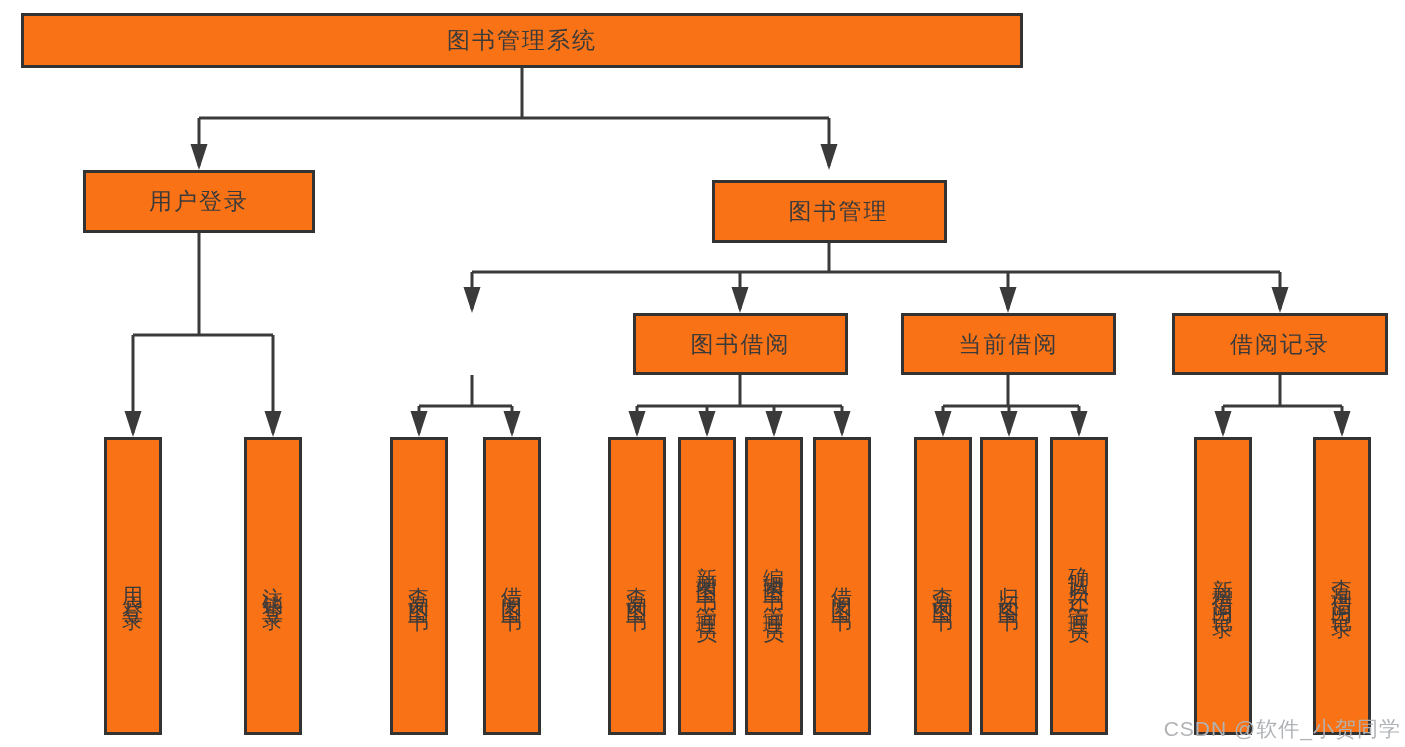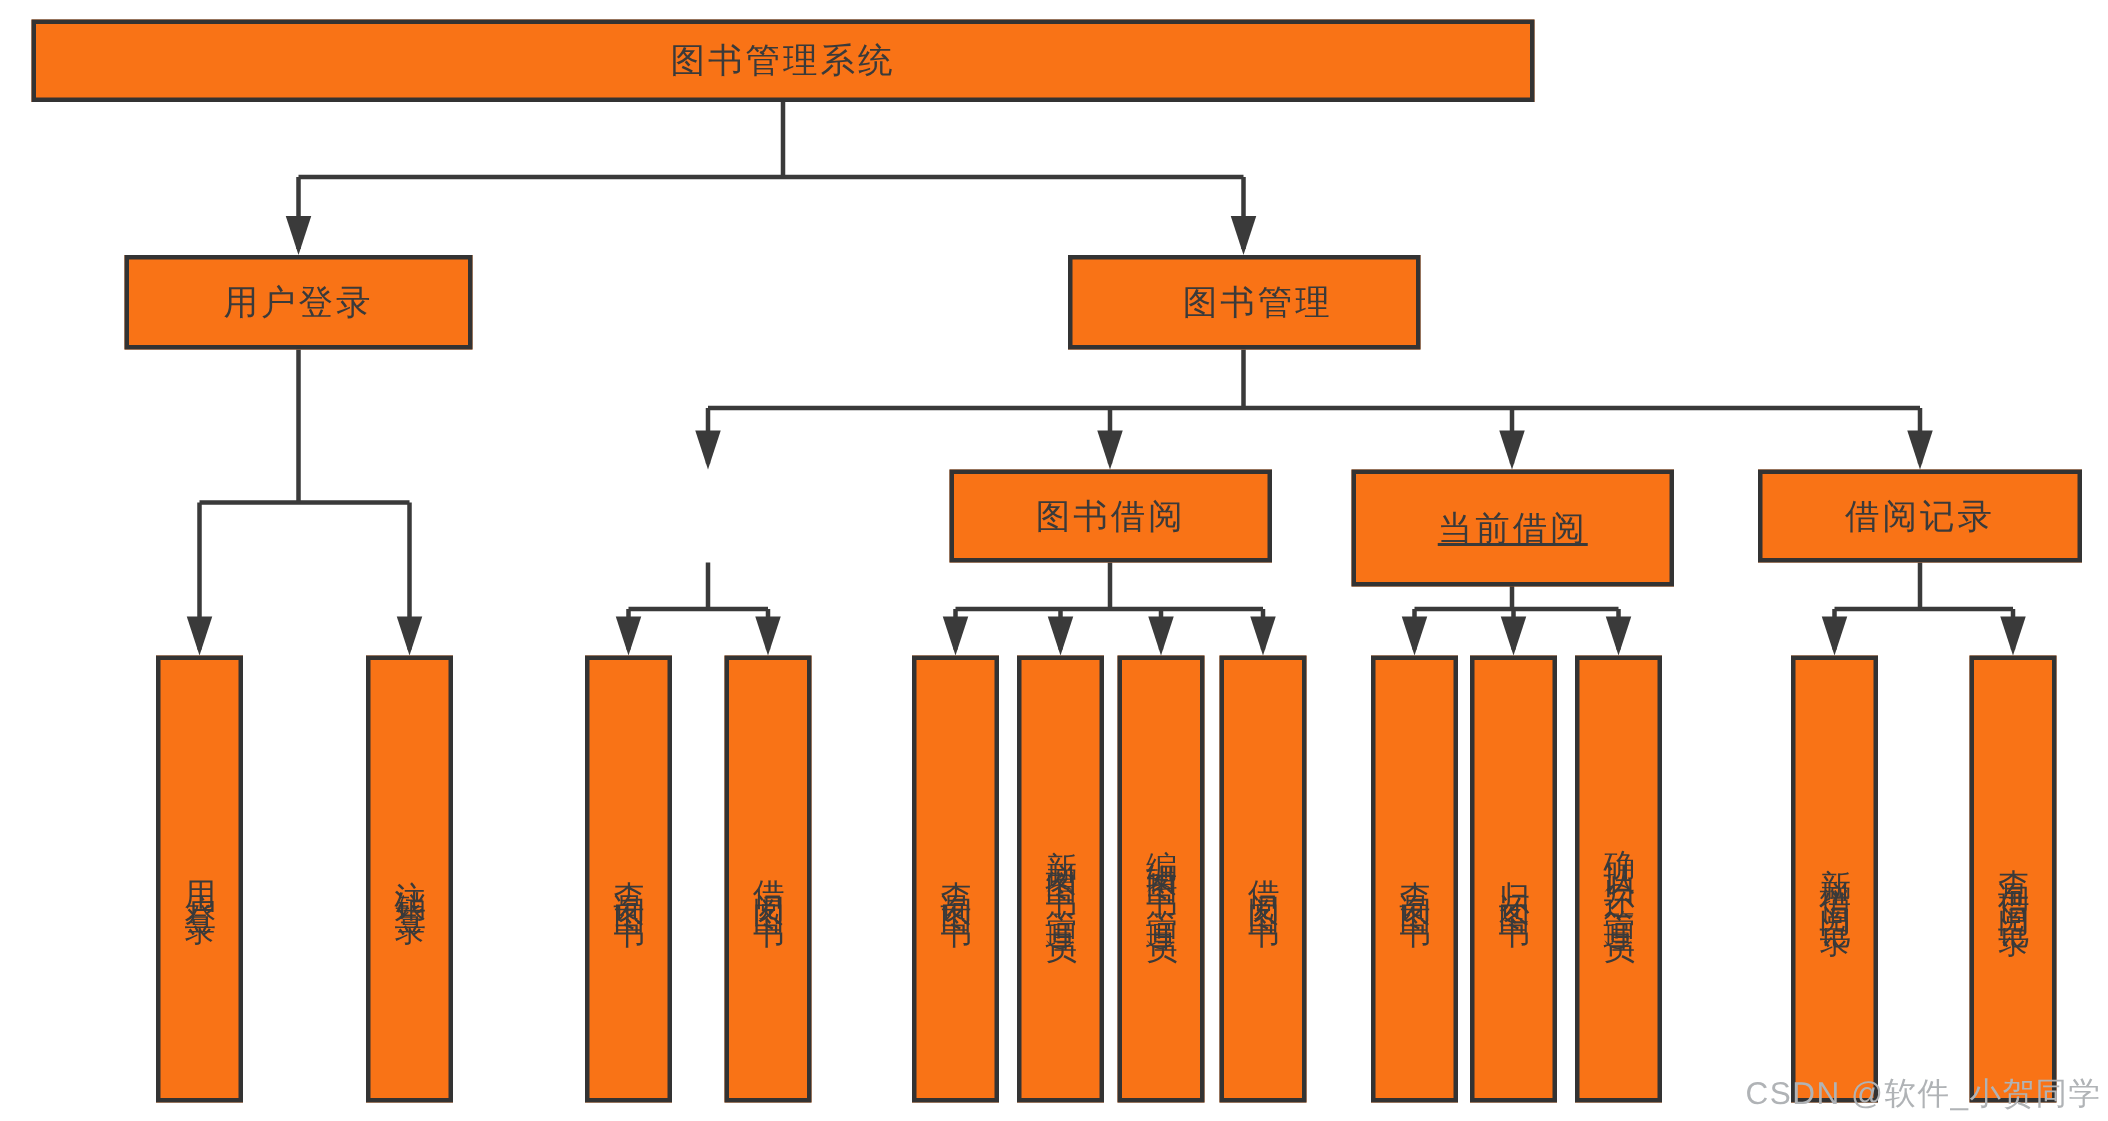--- a/index.html
+++ b/index.html
@@ -81,26 +81,26 @@
         <polygon points="1070.5,411 1087.5,411 1079,437"></polygon>
         <polygon points="1214.5,411 1231.5,411 1223,437"></polygon>
         <polygon points="1333.5,411 1350.5,411 1342,437"></polygon>
       </g>
   </svg>
 
   <div class="node" style="left:21px;top:13px;width:1002px;height:55px;">图书管理系统</div>
 
   <div class="node" style="left:83px;top:170px;width:232px;height:63px;">用户登录</div>
 
-  <div class="node" style="left:712px;top:170px;width:235px;height:63px;padding-left:18px;">图书管理</div>
+  <div class="node" style="left:712px;top:180px;width:235px;height:63px;padding-left:18px;">图书管理</div>
 
 
   <div class="node" style="left:633px;top:313px;width:215px;height:62px;">图书借阅</div>
 
-  <div class="node" style="left:901px;top:313px;width:215px;height:78px;text-decoration:underline;">当前借阅</div>
+  <div class="node" style="left:901px;top:313px;width:215px;height:62px;">当前借阅</div>
 
   <div class="node" style="left:1172px;top:313px;width:216px;height:62px;">借阅记录</div>
 
   <div class="node leaf" style="left:104px;">用户登录</div>
 
   <div class="node leaf" style="left:244px;">注销登录</div>
 
   <div class="node leaf" style="left:390px;">查询图书</div>
 
   <div class="node leaf" style="left:483px;">借阅图书</div>

